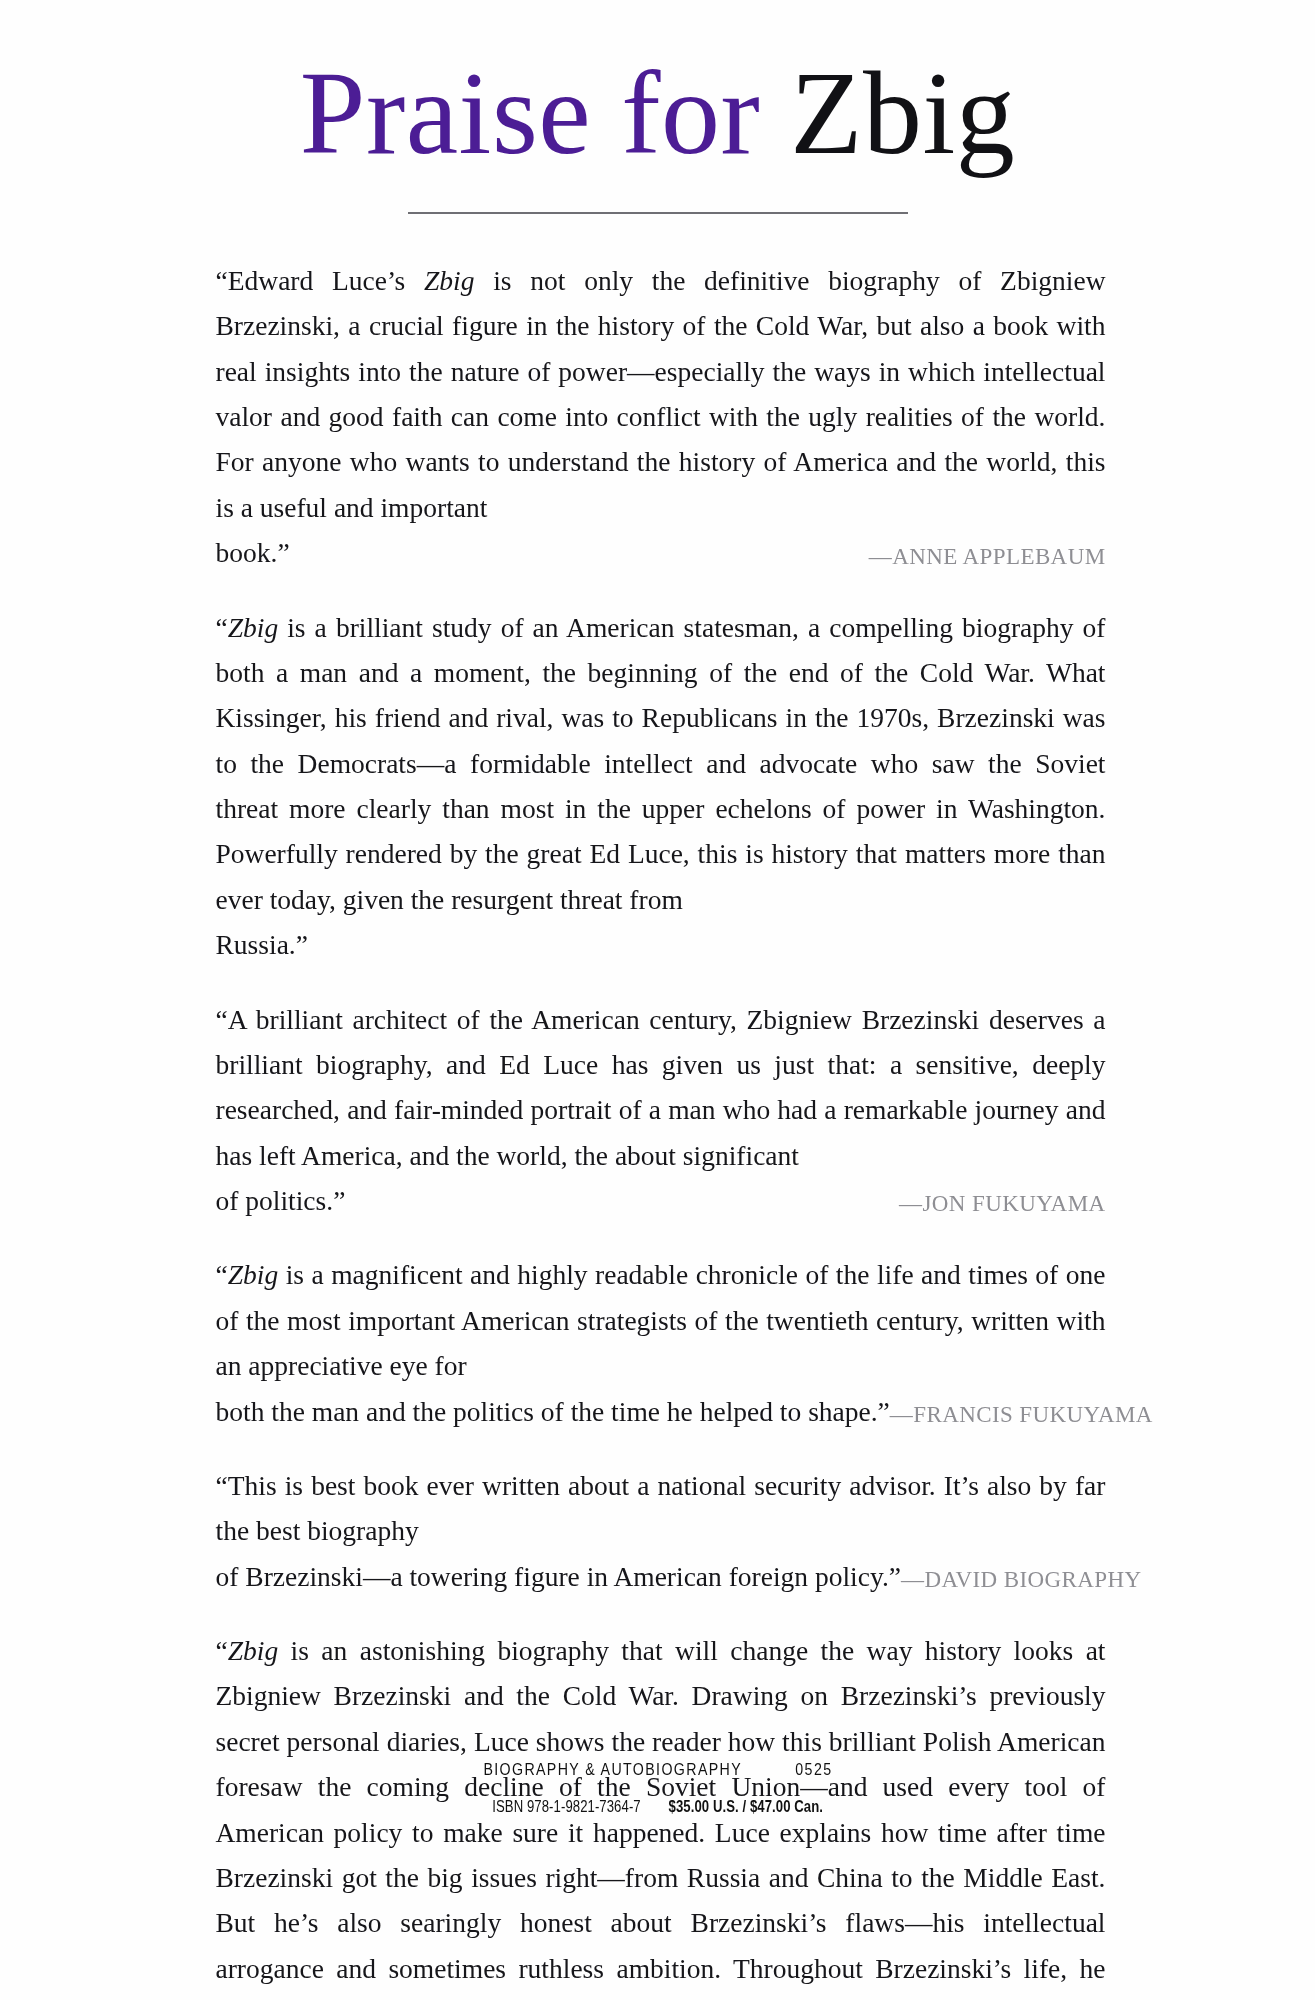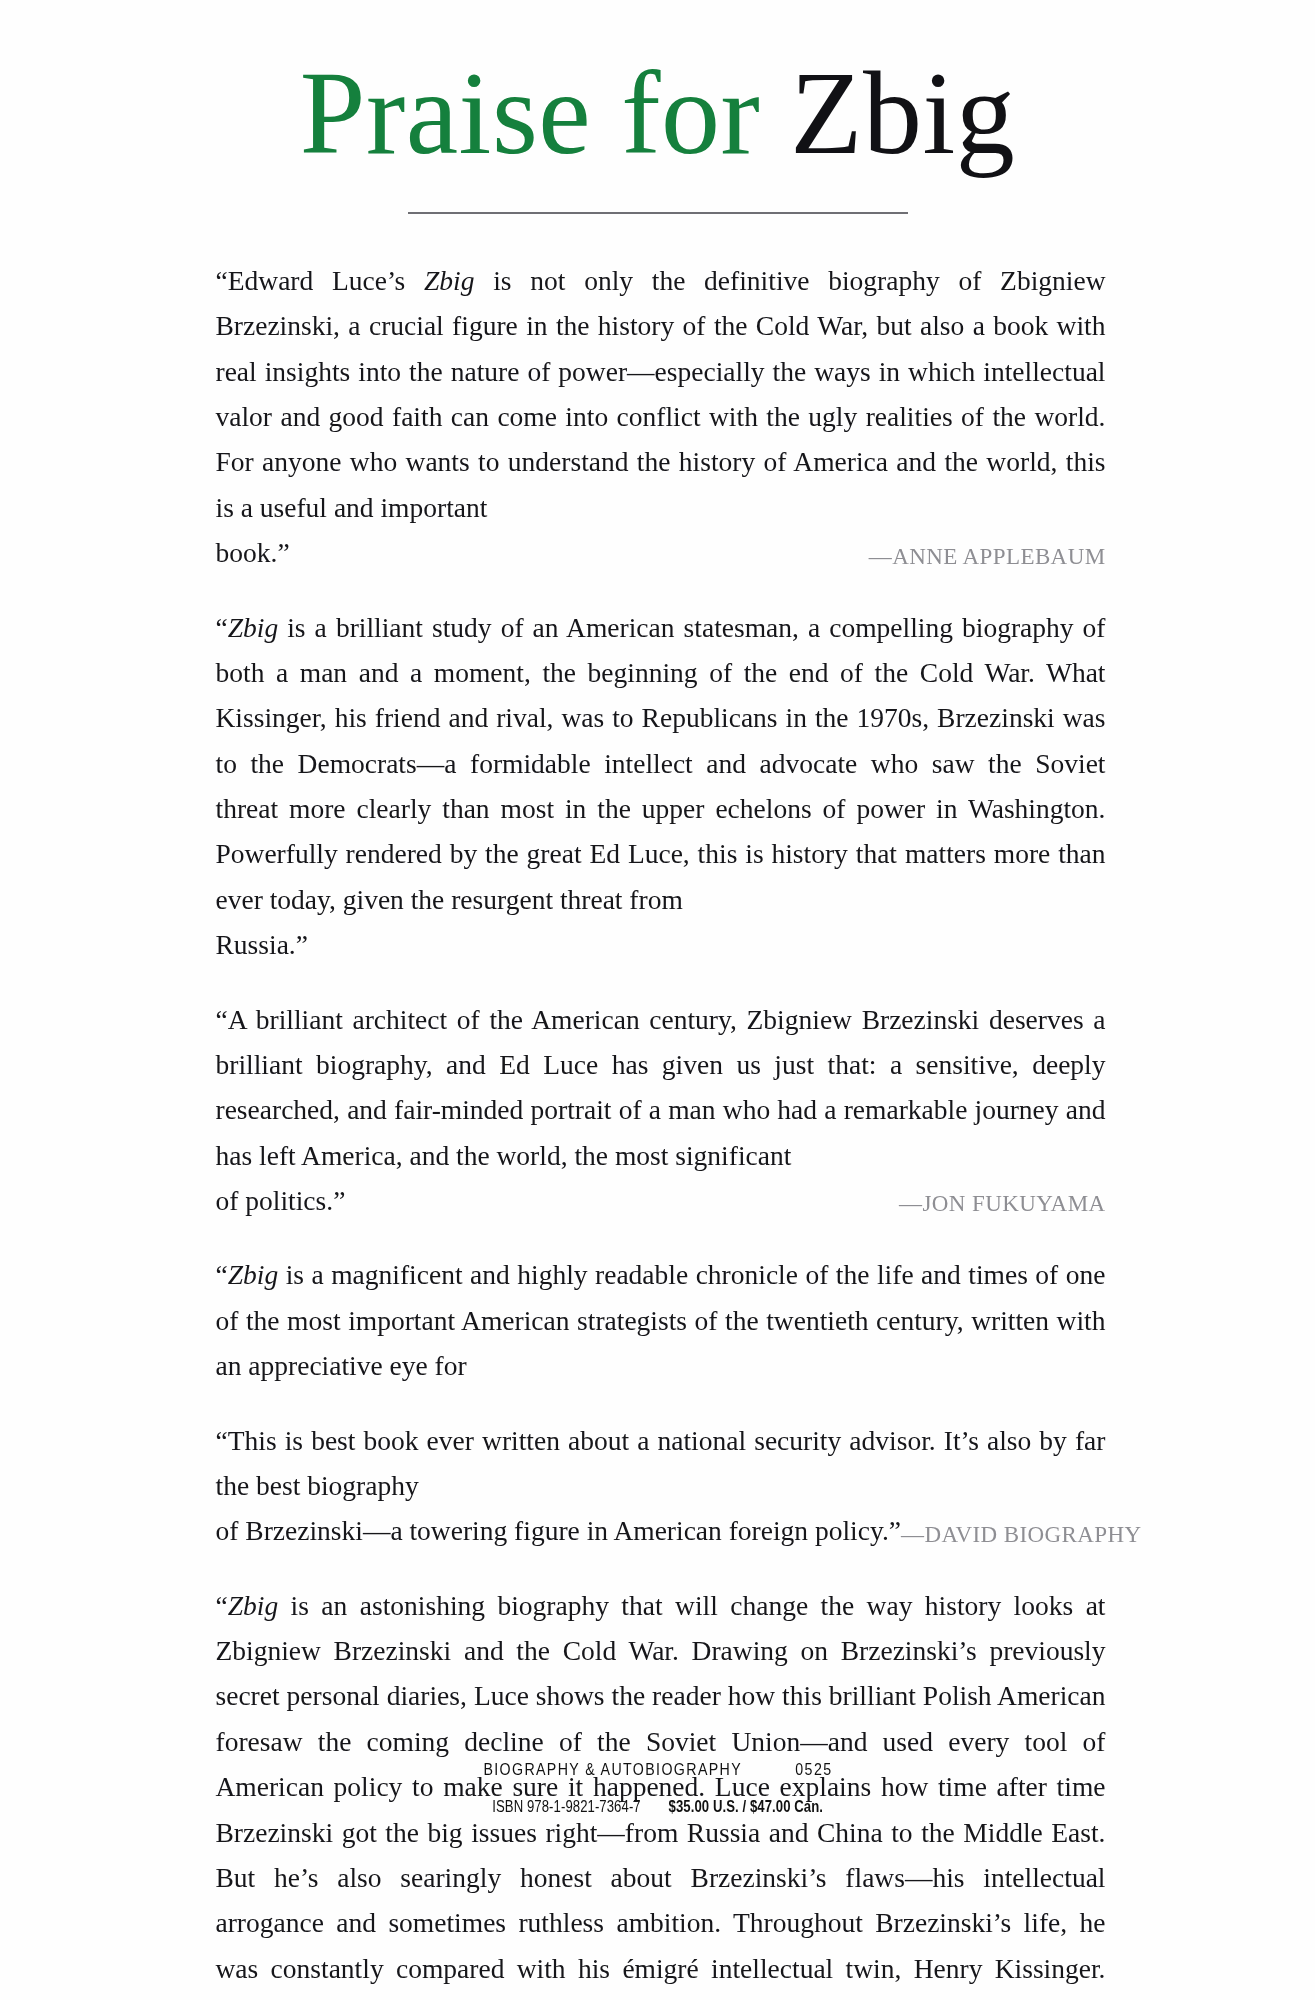--- a/index.html
+++ b/index.html
@@ -33,21 +33,21 @@
     line-height: 1;
   }
   .masthead-title {
     font-family: "Liberation Serif", "DejaVu Serif", serif;
     font-size: 118px;
     letter-spacing: 0.5px;
     white-space: nowrap;
     line-height: 1.05;
   }
   .title-praise {
-    color: #15803d;
+    color: #4c1d95;
     font-weight: 400;
   }
   .title-book {
     color: #111115;
     font-weight: 400;
   }
 
   .title-rule {
     width: 500px;
     height: 2px;
@@ -148,28 +148,32 @@
           <span class="attrib">—ANNE APPLEBAUM</span>
         </span>
     </p>
 
     <p class="quote"><span>“</span><span class="it">Zbig</span><span> is a brilliant study of an American statesman, a compelling biography of both a man and a moment, the beginning of the end of the Cold War. What Kissinger, his friend and rival, was to Republicans in the 1970s, Brzezinski was to the Democrats—a formidable intellect and advocate who saw the Soviet threat more clearly than most in the upper echelons of power in Washington. Powerfully rendered by the great Ed Luce, this is history that matters more than ever today, given the resurgent threat from</span>
       <span class="lastline">
           <span class="tail">Russia.”</span>
         </span>
     </p>
 
-    <p class="quote"><span>“</span><span>A brilliant architect of the American century, Zbigniew Brzezinski deserves a brilliant biography, and Ed Luce has given us just that: a sensitive, deeply researched, and fair-minded portrait of a man who had a remarkable journey and has left America, and the world, the most significant</span>
+    <p class="quote"><span>“</span><span>A brilliant architect of the American century, Zbigniew Brzezinski deserves a brilliant biography, and Ed Luce has given us just that: a sensitive, deeply researched, and fair-minded portrait of a man who had a remarkable journey and has left America, and the world, the about significant</span>
       <span class="lastline">
           <span class="tail">of politics.”</span>
           <span class="attrib">—JON FUKUYAMA</span>
         </span>
     </p>
 
     <p class="quote"><span>“</span><span class="it">Zbig</span><span> is a magnificent and highly readable chronicle of the life and times of one of the most important American strategists of the twentieth century, written with an appreciative eye for</span>
+      <span class="lastline">
+          <span class="tail">both the man and the politics of the time he helped to shape.”</span>
+          <span class="attrib">—FRANCIS FUKUYAMA</span>
+        </span>
     </p>
 
     <p class="quote"><span>“</span><span>This is best book ever written about a national security advisor. It’s also by far the best biography</span>
       <span class="lastline">
           <span class="tail">of Brzezinski—a towering figure in American foreign policy.”</span>
           <span class="attrib">—DAVID BIOGRAPHY</span>
         </span>
     </p>
 
     <p class="quote"><span>“</span><span class="it">Zbig</span><span> is an astonishing biography that will change the way history looks at Zbigniew Brzezinski and the Cold War. Drawing on Brzezinski’s previously secret personal diaries, Luce shows the reader how this brilliant Polish American foresaw the coming decline of the Soviet Union—and used every tool of American policy to make sure it happened. Luce explains how time after time Brzezinski got the big issues right—from Russia and China to the Middle East. But he’s also searingly honest about Brzezinski’s flaws—his intellectual arrogance and sometimes ruthless ambition. Throughout Brzezinski’s life, he was constantly compared with his émigré intellectual twin, Henry Kissinger. Readers of this book will likely conclude that Zbig was the true visionary.”</span>

